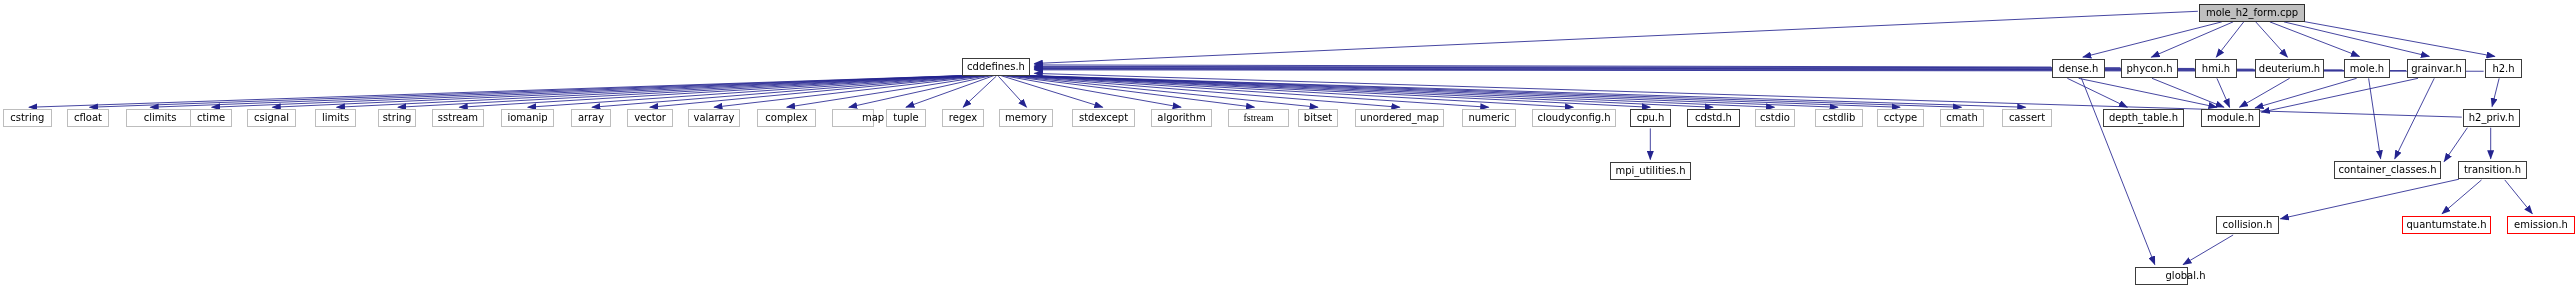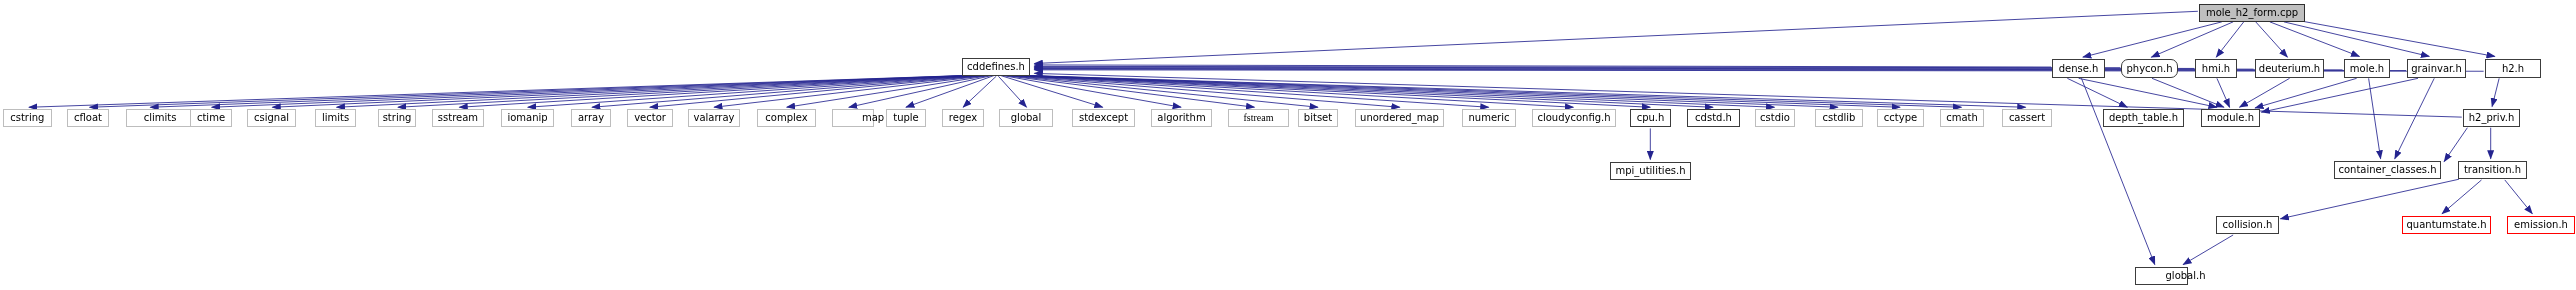--- a/index.html
+++ b/index.html
@@ -89,43 +89,43 @@
         <line x1="3483" y1="254" x2="3230" y2="310" stroke="#24248f" stroke-width="1.2" marker-end="url(#arrow)"></line>
         <line x1="3515" y1="255" x2="3459" y2="303" stroke="#24248f" stroke-width="1.2" marker-end="url(#arrow)"></line>
         <line x1="3548" y1="255" x2="3587" y2="303" stroke="#24248f" stroke-width="1.2" marker-end="url(#arrow)"></line>
         <line x1="3163" y1="333" x2="3092" y2="375" stroke="#24248f" stroke-width="1.2" marker-end="url(#arrow)"></line>
       </g>
   </svg>
   <div id="nodes">
       <div class="node root" style="left: 2199px; top: 3.5px; width: 106px; height: 18.4px;">mole_h2_form.cpp</div>
       <div class="node header" style="left: 962px; top: 58px; width: 68px; height: 18.4px;">cddefines.h</div>
       <div class="node header" style="left: 2052px; top: 59px; width: 53px; height: 19px;">dense.h</div>
-      <div class="node header" style="left: 2121px; top: 59px; width: 57px; height: 19px; border-radius: 7px;">phycon.h</div>
+      <div class="node header" style="left: 2121px; top: 59px; width: 57px; height: 19px;">phycon.h</div>
       <div class="node header" style="left: 2195px; top: 59px; width: 42px; height: 19px;">hmi.h</div>
       <div class="node header" style="left: 2255px; top: 59px; width: 69px; height: 19px;">deuterium.h</div>
       <div class="node header" style="left: 2344px; top: 59px; width: 46px; height: 19px;">mole.h</div>
       <div class="node header" style="left: 2407px; top: 59px; width: 59px; height: 19px;">grainvar.h</div>
-      <div class="node header" style="left: 2485px; top: 59px; width: 56px; height: 19px;">h2.h</div>
+      <div class="node header" style="left: 2485px; top: 59px; width: 37px; height: 19px;">h2.h</div>
       <div class="node system" style="left: 2.8px; top: 109px; width: 49px; height: 18.4px;">cstring</div>
       <div class="node system" style="left: 67px; top: 109px; width: 42px; height: 18.4px;">cfloat</div>
       <div class="node system" style="left: 126px; top: 109px; width: 68px; height: 18.4px;">climits</div>
       <div class="node system" style="left: 190px; top: 109px; width: 42px; height: 18.4px;">ctime</div>
       <div class="node system" style="left: 247px; top: 109px; width: 49px; height: 18.4px;">csignal</div>
       <div class="node system" style="left: 315px; top: 109px; width: 41px; height: 18.4px;">limits</div>
       <div class="node system" style="left: 378px; top: 109px; width: 38px; height: 18.4px;">string</div>
       <div class="node system" style="left: 432px; top: 109px; width: 52px; height: 18.4px;">sstream</div>
       <div class="node system" style="left: 501px; top: 109px; width: 53px; height: 18.4px;">iomanip</div>
       <div class="node system" style="left: 571px; top: 109px; width: 40px; height: 18.4px;">array</div>
       <div class="node system" style="left: 627px; top: 109px; width: 46px; height: 18.4px;">vector</div>
       <div class="node system" style="left: 688px; top: 109px; width: 52px; height: 18.4px;">valarray</div>
       <div class="node system" style="left: 757px; top: 109px; width: 59px; height: 18.4px;">complex</div>
       <div class="node system" style="left: 832px; top: 109px; width: 33px; height: 18.4px; padding-left: 40px;">map</div>
       <div class="node system" style="left: 886px; top: 109px; width: 40px; height: 18.4px;">tuple</div>
       <div class="node system" style="left: 942px; top: 109px; width: 42px; height: 18.4px;">regex</div>
-      <div class="node system" style="left: 999px; top: 109px; width: 54px; height: 18.4px;">global</div>
+      <div class="node system" style="left: 999px; top: 109px; width: 54px; height: 18.4px;">memory</div>
       <div class="node system" style="left: 1072px; top: 109px; width: 63px; height: 18.4px;">stdexcept</div>
       <div class="node system" style="left: 1151px; top: 109px; width: 61px; height: 18.4px;">algorithm</div>
       <div class="node system" style="left: 1228px; top: 109px; width: 61px; height: 18.4px; font-family: Liberation Serif, serif;">fstream</div>
       <div class="node system" style="left: 1298px; top: 109px; width: 40px; height: 18.4px;">bitset</div>
       <div class="node system" style="left: 1355px; top: 109px; width: 89px; height: 18.4px;">unordered_map</div>
       <div class="node system" style="left: 1462px; top: 109px; width: 54px; height: 18.4px;">numeric</div>
       <div class="node system" style="left: 1532px; top: 109px; width: 84px; height: 18.4px;">cloudyconfig.h</div>
       <div class="node header" style="left: 1630px; top: 109px; width: 41px; height: 18.4px;">cpu.h</div>
       <div class="node header" style="left: 1687px; top: 109px; width: 53px; height: 18.4px;">cdstd.h</div>
       <div class="node system" style="left: 1755px; top: 109px; width: 40px; height: 18.4px;">cstdio</div>

